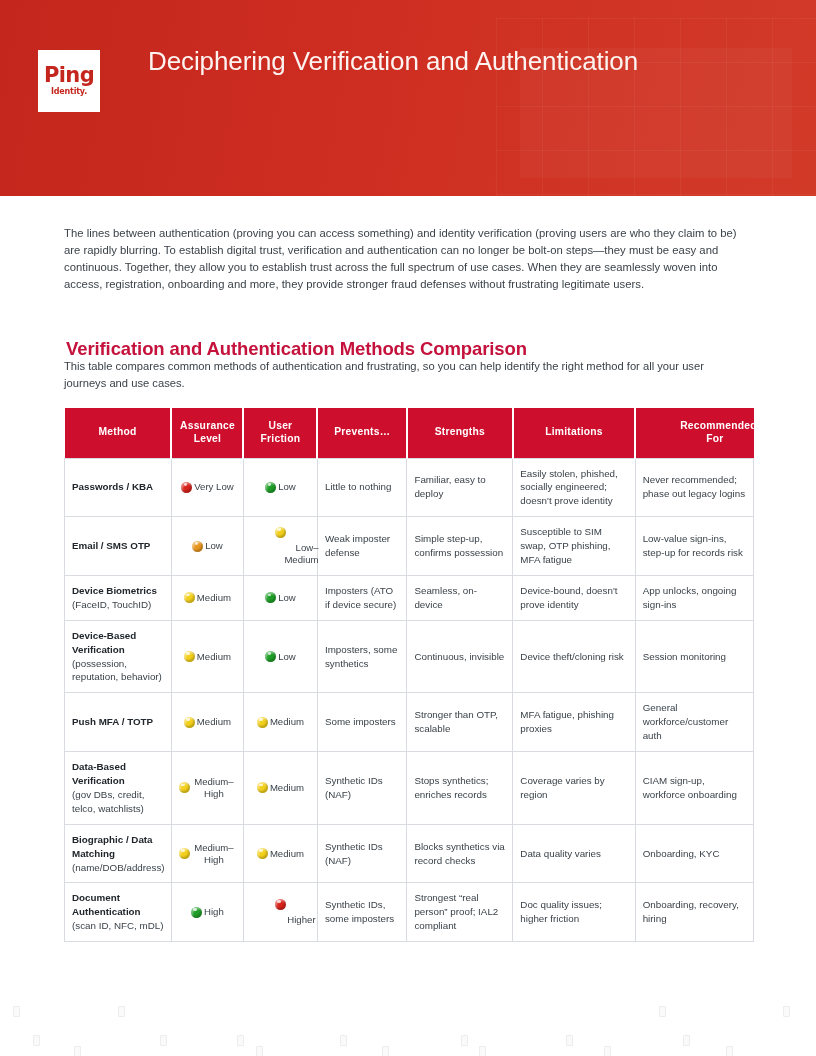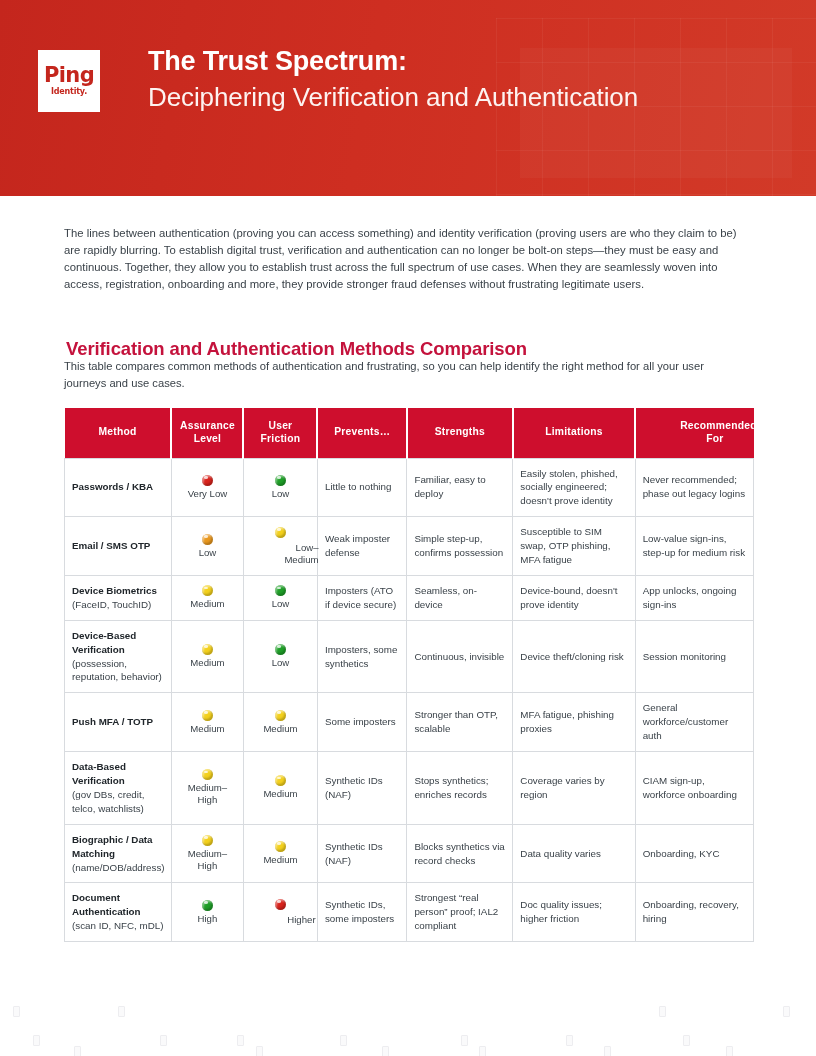--- a/index.html
+++ b/index.html
@@ -188,21 +188,21 @@
     color: #3a4249;
     font-weight: normal;
   }
 
   td.c-level, td.c-friction {
     text-align: center;
     padding: 6px 4px;
   }
   .lvl-stack {
     display: flex;
-    flex-direction: column;
+    flex-direction: row;
     align-items: center;
     justify-content: center;
     gap: 2px;
   }
   .lvl-inline {
     display: flex;
     flex-direction: row;
     align-items: center;
     justify-content: center;
     gap: 4px;
@@ -264,21 +264,20 @@
   <div class="banner">
     <div class="banner-wash"></div>
     <div class="banner-grid"></div>
 
     <div class="logo-box">
       <div class="logo-word">Ping</div>
       <div class="logo-sub">Identity.</div>
     </div>
 
     <div class="banner-title">
-      <div class="title-line-1">The Trust Spectrum:</div>
       <div class="title-line-2">Deciphering Verification and Authentication</div>
     </div>
   </div>
 
   <p class="intro">The lines between authentication (proving you can access something) and identity verification (proving users are who they claim to be) are rapidly blurring. To establish digital trust, verification and authentication can no longer be bolt-on steps—they must be easy and continuous. Together, they allow you to establish trust across the full spectrum of use cases. When they are seamlessly woven into access, registration, onboarding and more, they provide stronger fraud defenses without frustrating legitimate users.</p>
 
   <h2 class="section-heading">Verification and Authentication Methods Comparison</h2>
 
   <p class="subintro">This table compares common methods of authentication and frustrating, so you can help identify the right method for all your user journeys and use cases.</p>
 
@@ -338,21 +337,21 @@
             </td>
             <td class="c-friction">
               <div class="lvl-inline">
                 <span class="dot dot-yellow"></span>
                 <span class="lvl-text">Low–Medium</span>
               </div>
             </td>
             <td>Weak imposter defense</td>
             <td>Simple step-up, confirms possession</td>
             <td>Susceptible to SIM swap, OTP phishing, MFA fatigue</td>
-            <td>Low-value sign-ins, step-up for medium risk</td>
+            <td>Low-value sign-ins, step-up for records risk</td>
           </tr>
           <tr>
             <td class="c-method">
               <span class="m-name">Device Biometrics</span>
               <span class="m-sub">(FaceID, TouchID)</span>
             </td>
             <td class="c-level">
               <div class="lvl-stack">
                 <span class="dot dot-yellow"></span>
                 <span class="lvl-text">Medium</span>

